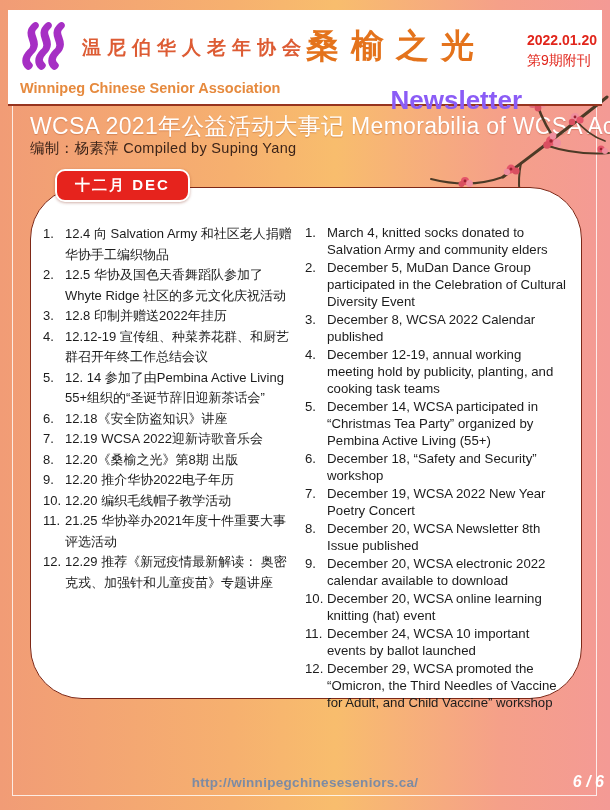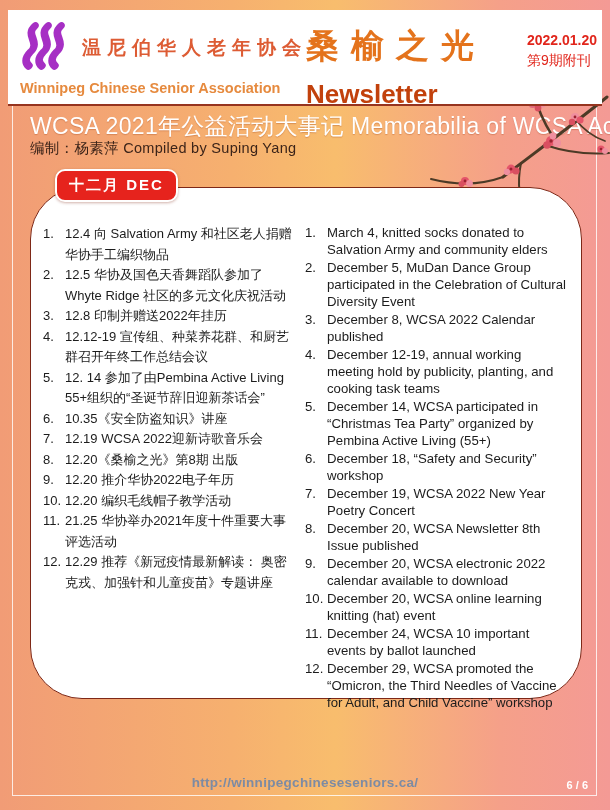--- a/index.html
+++ b/index.html
@@ -23,38 +23,38 @@
   .logo-svg { flex:0 0 auto; }
   .org-cn {
     margin-left:10px; font-size:19px; font-weight:bold; letter-spacing:6px;
     color:#dd5c34; white-space:nowrap;
   }
   .org-en { margin-top:4px; text-align:left; font-size:14.5px; font-weight:bold; color:#e68a3e; white-space:nowrap; }
   .masthead { position:absolute; left:298px; top:14px; width:216px; }
   .title-cn {
     font-size:33px; font-weight:bold; color:#e4731c; letter-spacing:12px; white-space:nowrap;
   }
-  .title-en { margin-top:10px; font-size:26px; font-weight:bold; color:#c2410c; }
+  .title-en { margin-top:16px; text-align:right; font-size:26px; font-weight:bold; color:#8b5cf6; }
   .issue-block { position:absolute; left:519px; top:22px; width:86px; }
   .issue-date { font-size:14px; font-weight:bold; color:#e1251b; white-space:nowrap; }
   .issue-no   { margin-top:4px; font-size:14px; color:#e1251b; white-space:nowrap; }
 
   
   .section-title {
     position:absolute; left:30px; top:111px; z-index:2;
     font-size:23px; font-weight:normal; color:#ffffff; letter-spacing:.3px;
     text-shadow:0 1px 1px rgba(160,70,30,.35); white-space:nowrap;
   }
   .compiled {
     position:absolute; left:30px; top:139px; z-index:2;
     font-size:14.5px; color:#3c2419; letter-spacing:.3px;
   }
   .month-badge {
     position:absolute; left:55px; top:169px; z-index:5;
-    height:33px; padding:0 12px; display:flex; align-items:center;
+    height:33px; padding:0 18px; display:flex; align-items:center;
     background:#e6231d; border:2px solid #ffffff; border-radius:10px;
     box-shadow:0 1px 3px rgba(120,30,10,.35);
     font-size:15px; font-weight:bold; color:#ffffff; letter-spacing:2px; white-space:nowrap;
   }
   .blossom { position:absolute; right:0; top:93px; z-index:2; pointer-events:none; }
 
   
   .card {
     position:absolute; left:30px; top:187px; width:552px; height:512px; z-index:4;
     background:#ffffff; border:1.5px solid #7e2817; border-radius:52px;
@@ -67,22 +67,22 @@
   .ev .txt { flex:1; }
   .col-cn .ev { font-size:13px; line-height:20.5px; color:#1c1c1c; }
   .col-en .ev { font-size:13.2px; line-height:17px; color:#1c1c1c; margin-bottom:1px; }
 
   
   .footer-url {
     position:absolute; left:0; right:0; bottom:20px; z-index:2;
     text-align:center; font-size:13.5px; font-weight:bold; color:#7d8ba3; letter-spacing:.3px;
   }
   .page-num {
-    position:absolute; right:22px; bottom:19px; z-index:2;
-    font-size:11px; font-weight:bold; color:#ffffff;
+    position:absolute; right:6px; bottom:19px; z-index:2;
+    font-size:16px; font-weight:bold; color:#ffffff;font-style:italic;
   }
 </style>
 </head>
 <body>
 
 <div class="page">
 
   <div class="frame"></div>
 
   <div class="header">
@@ -200,21 +200,21 @@
             <span class="txt">12.12-19 宣传组、种菜养花群、和厨艺群召开年终工作总结会议</span>
           </div>
 
           <div class="ev">
             <span class="no">5.</span>
             <span class="txt">12. 14 参加了由Pembina Active Living 55+组织的“圣诞节辞旧迎新茶话会”</span>
           </div>
 
           <div class="ev">
             <span class="no">6.</span>
-            <span class="txt">10.35《安全防盗知识》讲座</span>
+            <span class="txt">12.18《安全防盗知识》讲座</span>
           </div>
 
           <div class="ev">
             <span class="no">7.</span>
             <span class="txt">12.19 WCSA 2022迎新诗歌音乐会</span>
           </div>
 
           <div class="ev">
             <span class="no">8.</span>
             <span class="txt">12.20《桑榆之光》第8期 出版</span>

